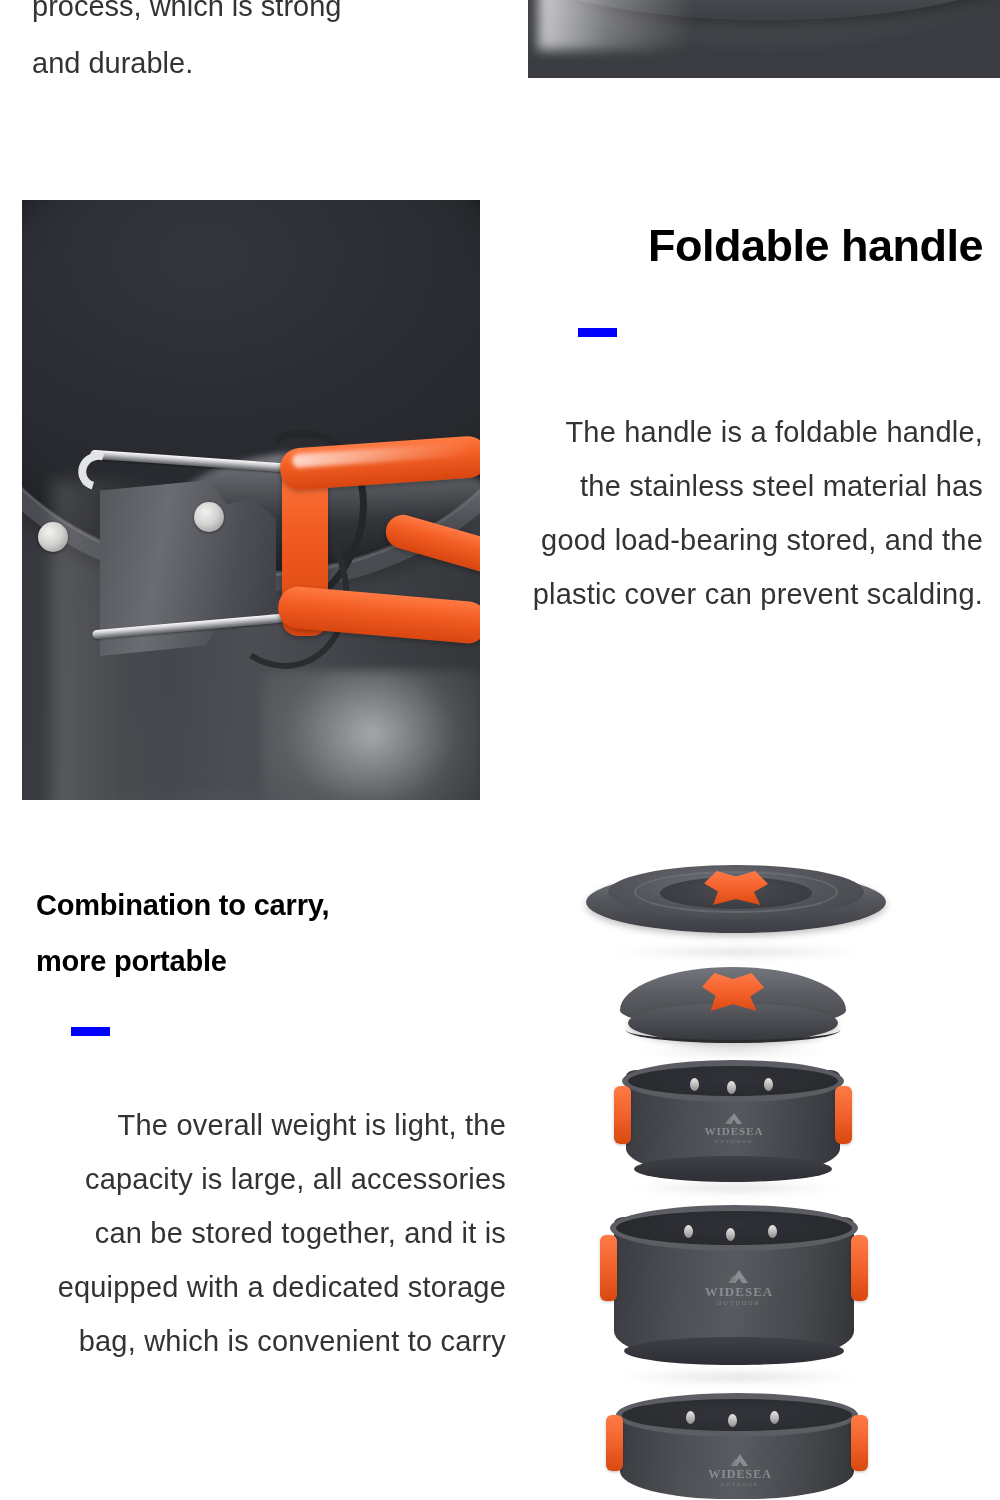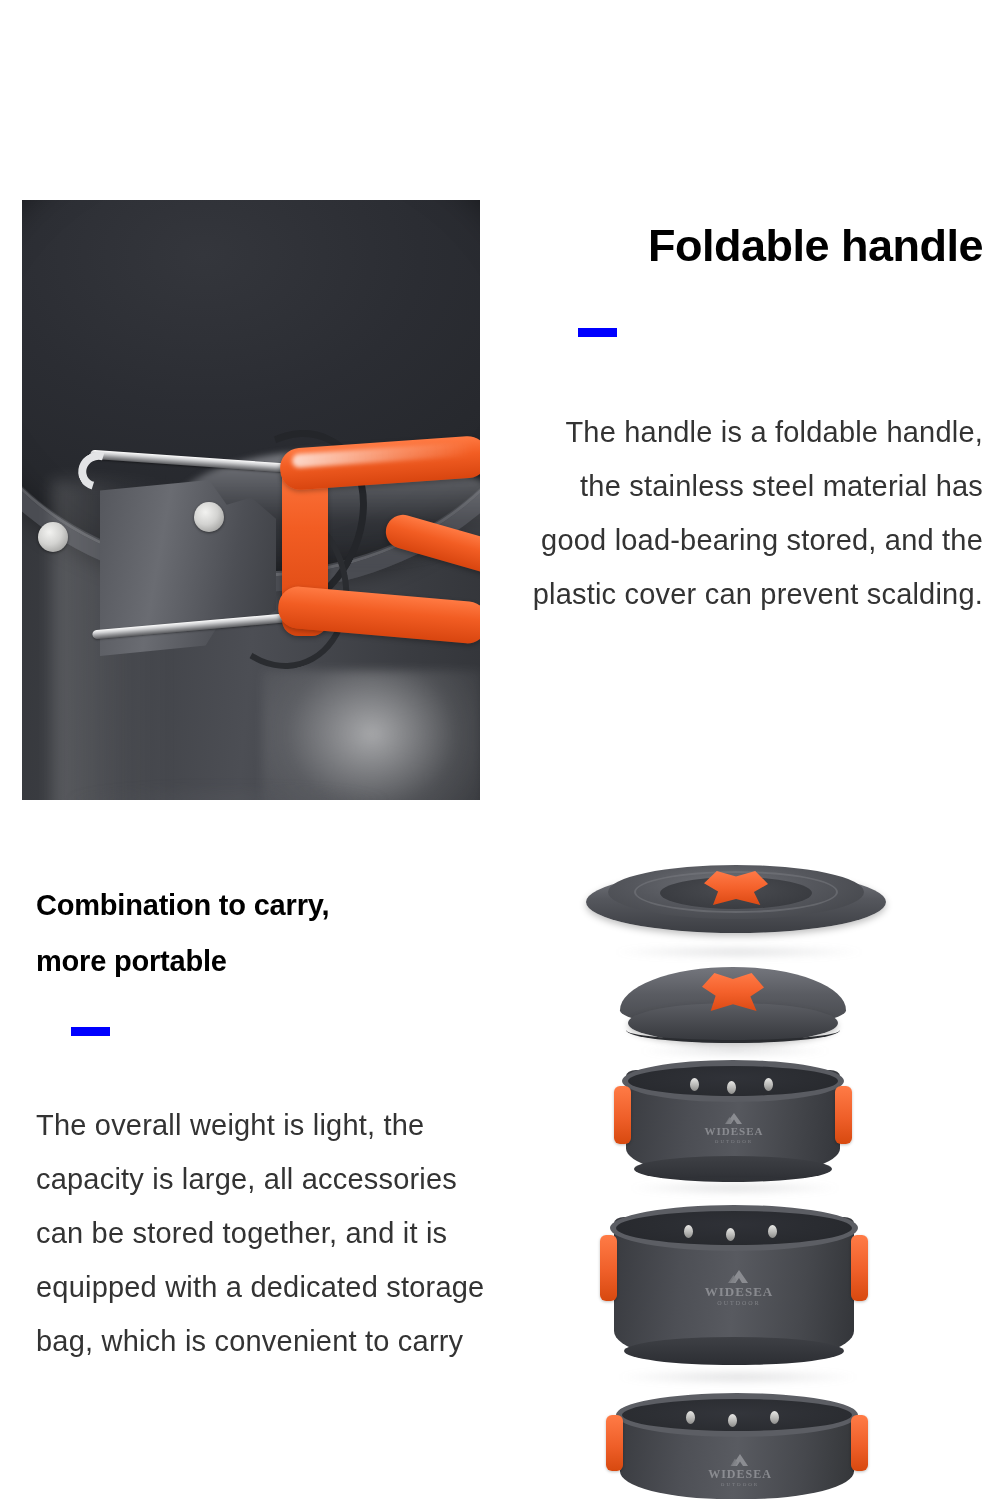--- a/index.html
+++ b/index.html
@@ -393,21 +393,21 @@
     width: 470px;
   }
   .s2-title { width: 440px; }
   .s2-bar-wrap {
     margin-top: 38px;
     padding-left: 35px;
   }
   .s2-para {
     margin-top: 62px;
     width: 470px;
-    text-align: left;
+    text-align: right;
   }
 
   
   .stack {
     position: absolute;
     left: 574px;
     top: -10px;
     width: 410px;
     height: 655px;
     font-family: Liberation Serif, serif;
@@ -602,20 +602,33 @@
     border-radius: 50%;
     background: radial-gradient(ellipse at center, rgba(120,122,128,.22) 0%, rgba(255,255,255,0) 72%);
     filter: blur(3px);
   }
 </style>
 </head>
 <body>
 
 <div class="page">
 
+  <div class="top-band">
+    <div class="top-text">
+      <div>process, which is strong</div>
+      <div>and durable.</div>
+    </div>
+
+    <div class="top-photo">
+      <div class="crop-pot"></div>
+      <div class="crop-rim"></div>
+      <div class="crop-groove"></div>
+      <div class="crop-highlight"></div>
+    </div>
+  </div>
 
   <div class="section-one">
 
     <div class="pot-photo">
       <div class="pot-body"></div>
       <div class="pot-inner"></div>
       <div class="pot-rim"></div>
       <div class="pot-rim-gloss"></div>
       <div class="pot-sheen"></div>
       <div class="pot-base-glow"></div>

